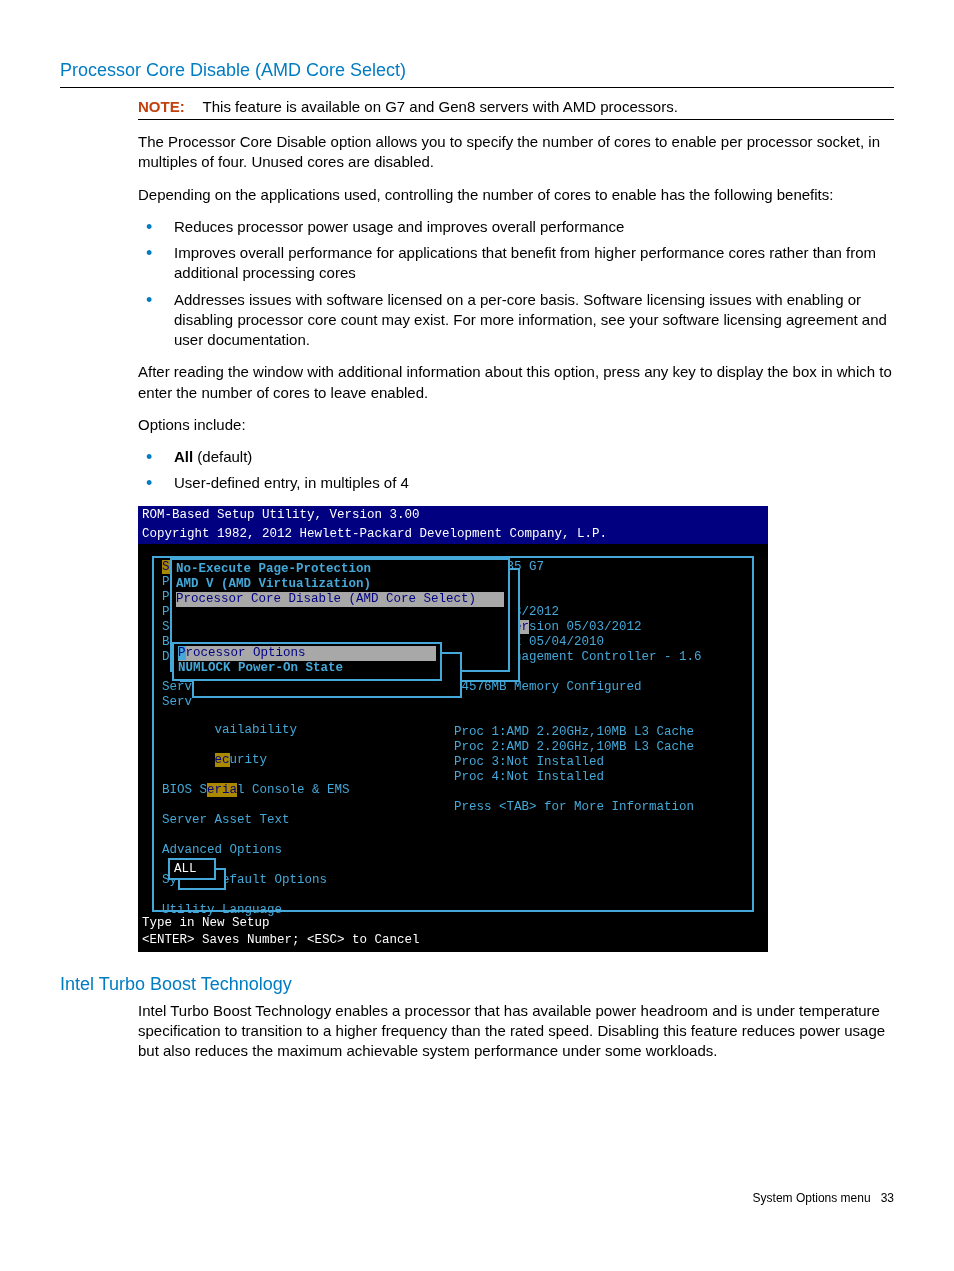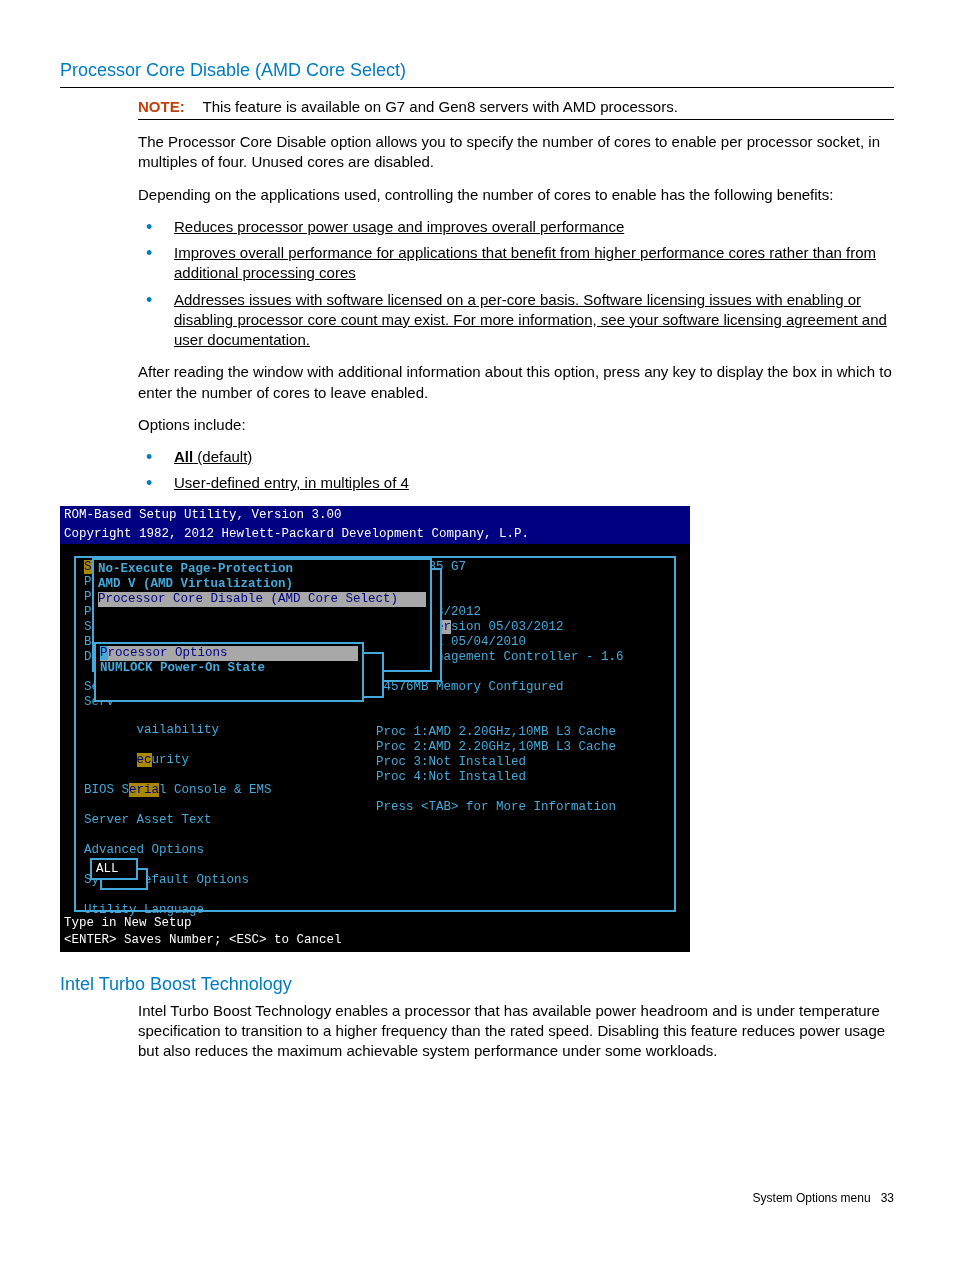--- a/index.html
+++ b/index.html
@@ -45,33 +45,33 @@
   ul.bullets {
     list-style: none;
     padding: 0;
     margin: 4px 0 12px 0;
   }
   ul.bullets li {
     position: relative;
     padding-left: 36px;
     margin: 6px 0;
     line-height: 1.35;
-    text-decoration: underline;
   }
   ul.bullets li::before {
     content: "•";
     color: #007cc2;
     font-size: 18px;
     position: absolute;
     left: 8px;
     top: -2px;
   }
   .bold { font-weight: bold; }
   
   .bios {
+    margin-left: 78px;
     width: 630px;
     background: #000;
     font-family: "Courier New", monospace;
     font-size: 12.5px;
     line-height: 15px;
     color: #fff;
     position: relative;
     padding-bottom: 2px;
   }
   .bios-header {
@@ -124,21 +124,21 @@
     top: 24px;
     width: 340px;
     height: 114px;
     z-index: 2;
     background: #000;
   }
   .proc-panel {
     left: 34px;
     top: 98px;
     width: 270px;
-    height: 60px;
+    height: 39px;
     z-index: 5;
   }
   .proc-panel-sh {
     left: 54px;
     top: 108px;
     width: 270px;
     height: 46px;
     z-index: 4;
     background: #000;
   }

